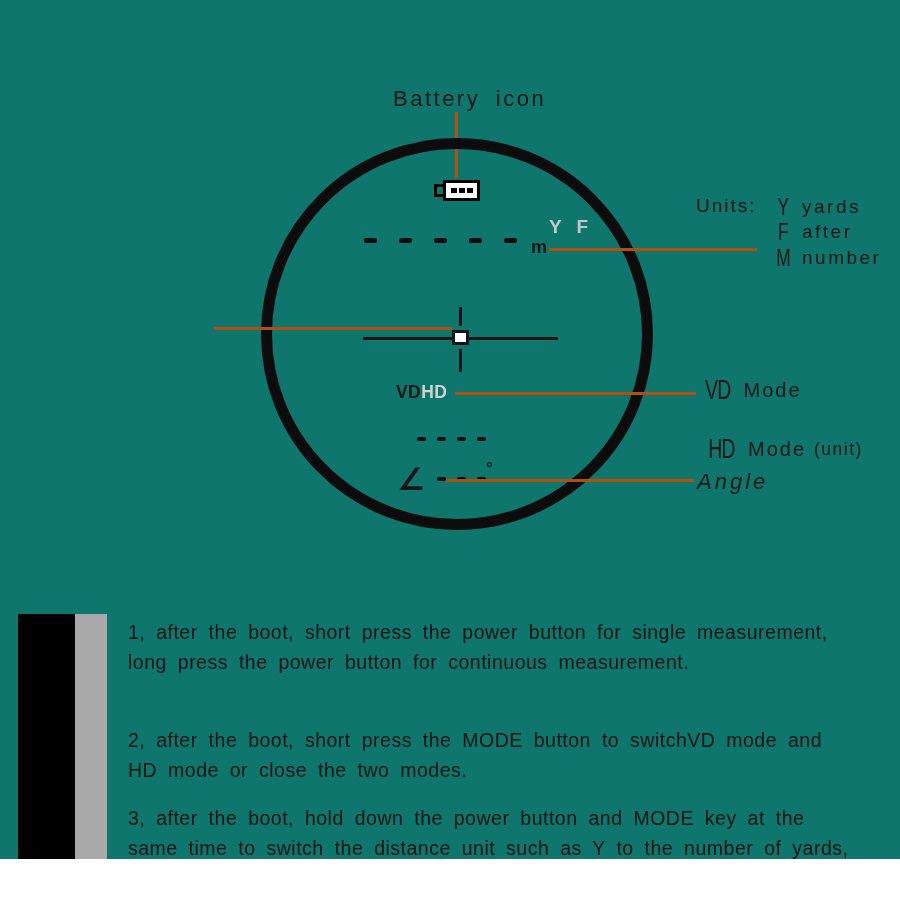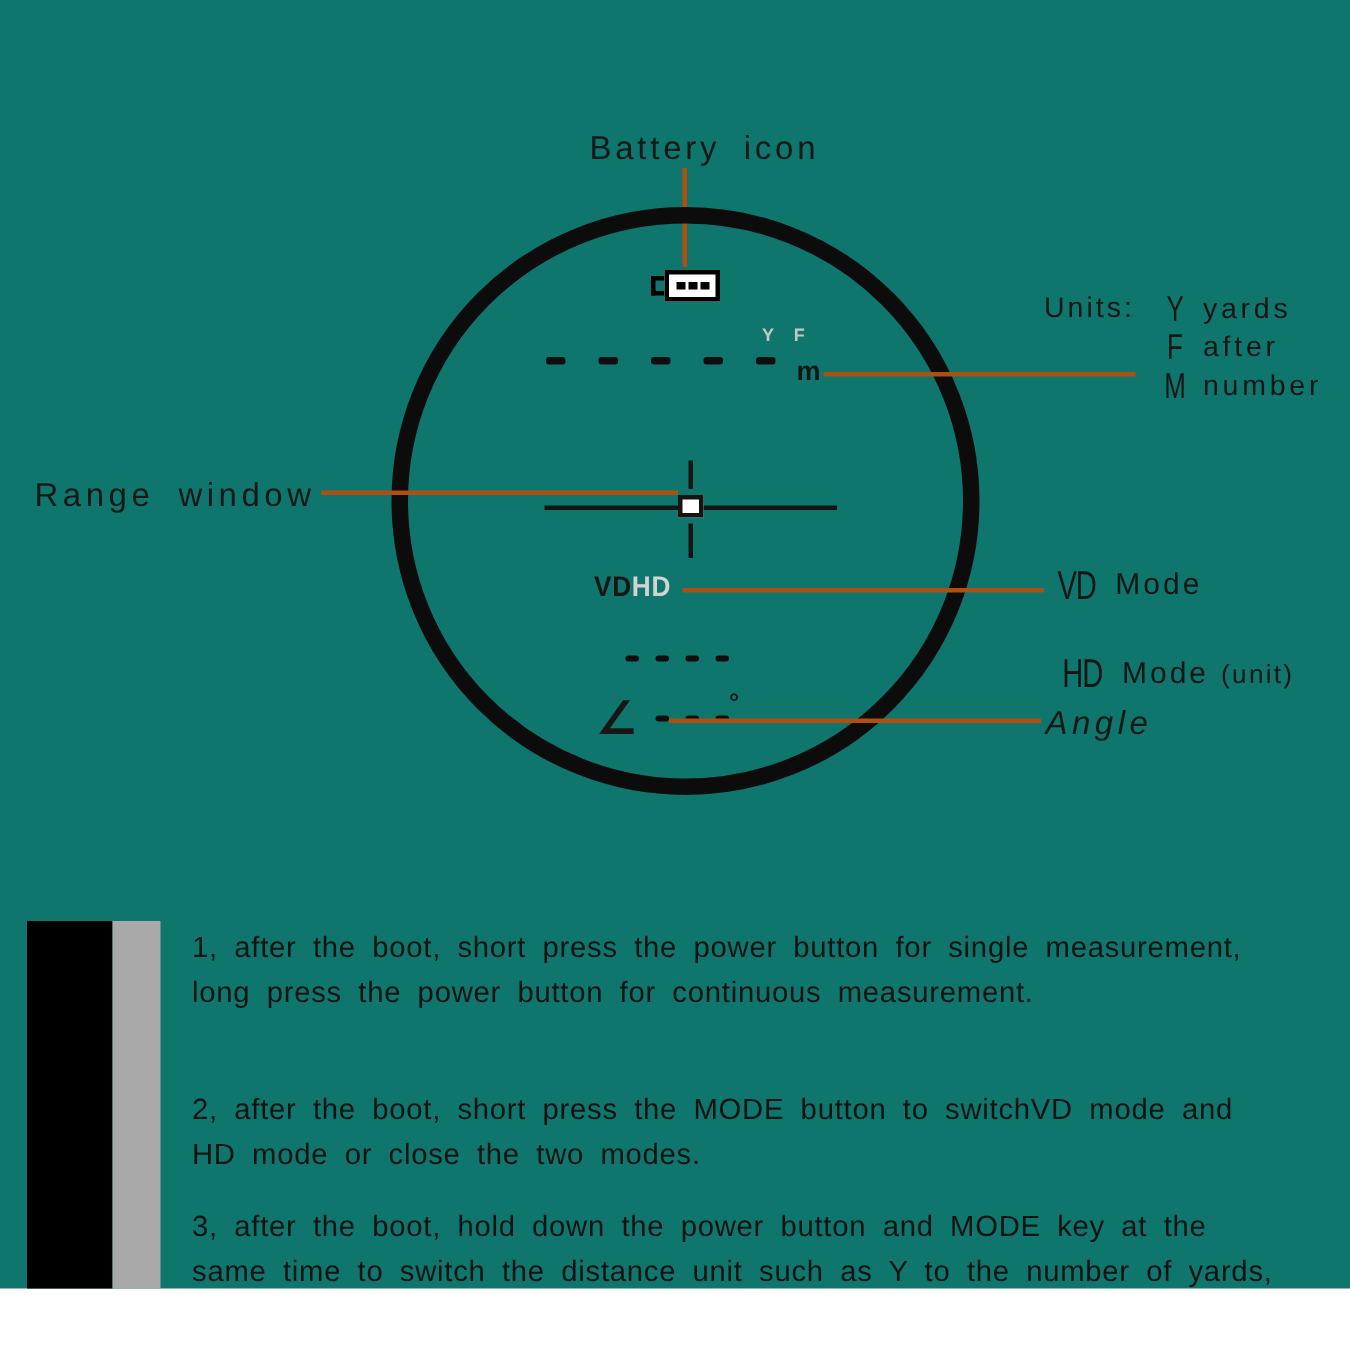--- a/index.html
+++ b/index.html
@@ -26,21 +26,21 @@
               display:flex; gap:2px; align-items:center; justify-content:center; }
   .bat-cell { width:6px; height:5px; background:#000; }
 
   
   .dashrow { display:flex; align-items:center; }
   .dash { background:#0e0e0e; border-radius:2px; }
   .dash.big { width:13px; height:4.5px; }
   .dash.small { width:9px; height:3.5px; }
 
   
-  .yf { left:508px; top:216px; font-size:12px; font-weight:bold; letter-spacing:5px;
+  .yf { left:549px; top:216px; font-size:19px; font-weight:bold; letter-spacing:5px;
         color:var(--gray-text); white-space:nowrap; }
   .munit { left:531px; top:237px; font-size:18px; font-weight:bold; }
 
   
   .ch { background:#141414; }
   .ch-square { left:452px; top:330px; width:17px; height:15px;
                border:3px solid #141414; background:#fff; }
 
   
   .vdhd { left:396px; top:381px; font-size:19px; font-weight:bold; letter-spacing:0.5px;
@@ -113,21 +113,20 @@
     <div class="unit-row">
       <span class="unit-abbr cond" style="font-size:24px;">F</span>
       <span class="unit-name">after</span>
     </div>
     <div class="unit-row">
       <span class="unit-abbr cond" style="font-size:24px;">M</span>
       <span class="unit-name">number</span>
     </div>
   </div>
 
-  <div class="abs label" style="left:23px; top:317px; letter-spacing:3px;">Range window</div>
   <div class="abs oline" style="left:214px; top:327px; width:238px; height:3px;"></div>
 
   <div class="abs ch" style="left:459px; top:307px; width:3px; height:19px;"></div>
   <div class="abs ch" style="left:363px; top:337px; width:195px; height:3px;"></div>
   <div class="abs ch-square"></div>
   <div class="abs ch" style="left:459px; top:349px; width:3px; height:23px;"></div>
 
   <div class="abs vdhd">
     <span class="vd">VD</span><span class="hd">HD</span>
   </div>

